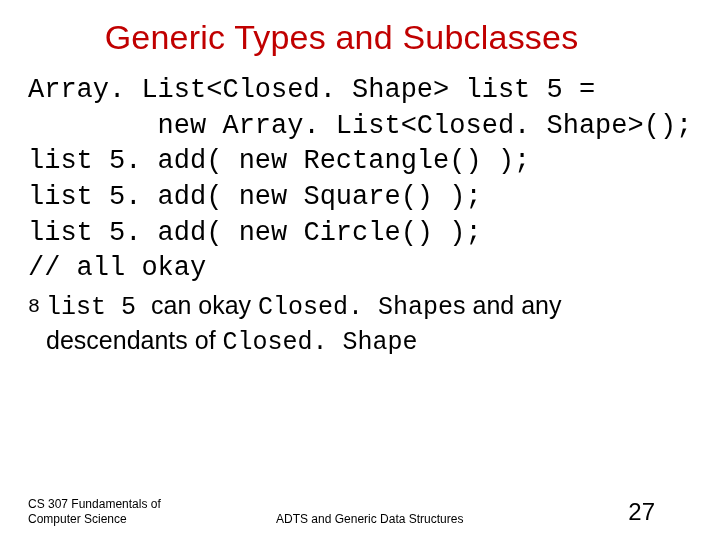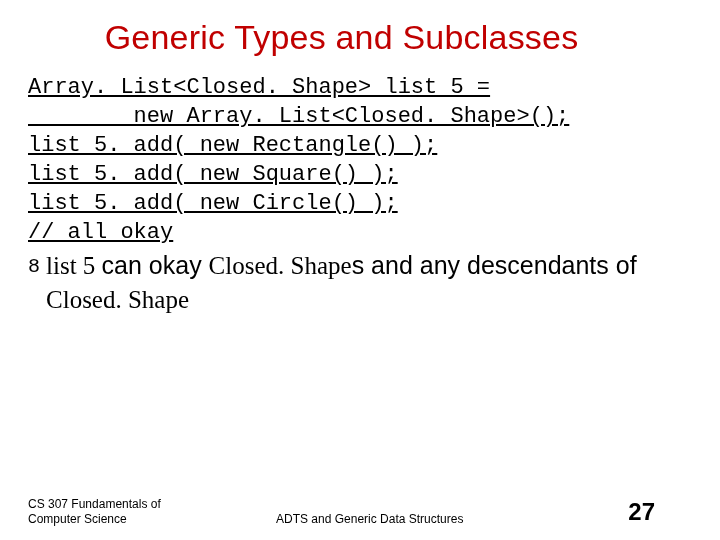--- a/index.html
+++ b/index.html
@@ -1,27 +1,27 @@
 <!DOCTYPE html>
 <html><head>
 <meta charset="utf-8">
 <style>
   * { margin: 0; padding: 0; box-sizing: border-box; }
   html, body { width: 720px; height: 540px; background: #fff; font-family: Arial, Helvetica, sans-serif; overflow: hidden; }
   .slide { position: relative; width: 683px; height: 540px; padding: 18px 28px 0 28px; }
   .title { color: #c00000; font-size: 34px; font-weight: 400; text-align: center; margin-bottom: 16px; letter-spacing: 0.2px; }
-  .code { font-family: "Courier New", Courier, monospace; font-size: 22px; line-height: 1.32; color: #000; white-space: pre; text-decoration: underline; }
+  .code { font-family: "Courier New", Courier, monospace; font-size: 27px; line-height: 1.32; color: #000; white-space: pre; }
   .bullet-row { display: flex; align-items: flex-start; margin-top: 2px; }
   .bullet-marker { font-family: "Courier New", Courier, monospace; font-size: 20px; line-height: 1.2; margin-right: 6px; margin-top: 6px; }
   .bullet-text { font-size: 25px; line-height: 1.3; color: #000; }
-  .bullet-text .mono { font-family: Liberation Serif, serif; }
+  .bullet-text .mono { font-family: Liberation Mono, monospace; }
   .footer { position: absolute; left: 28px; right: 28px; bottom: 14px; display: flex; align-items: flex-end; font-size: 12px; color: #000; gap: 38px; }
   .footer-left { width: 170px; line-height: 1.2; }
   .footer-center { flex: 1; text-align: left; padding-left: 40px; }
-  .footer-right { font-size: 24px; font-weight: 700; text-align: right; min-width: 40px; }
+  .footer-right { font-size: 24px; font-weight: 400; text-align: right; min-width: 40px; }
 </style>
 </head>
 <body>
 
 <div class="slide">
 
   <h1 class="title">Generic Types and Subclasses</h1>
 
   <div class="code"><span>Array. List&lt;Closed. Shape&gt; list 5 =</span>
 <span>        new Array. List&lt;Closed. Shape&gt;();</span>

